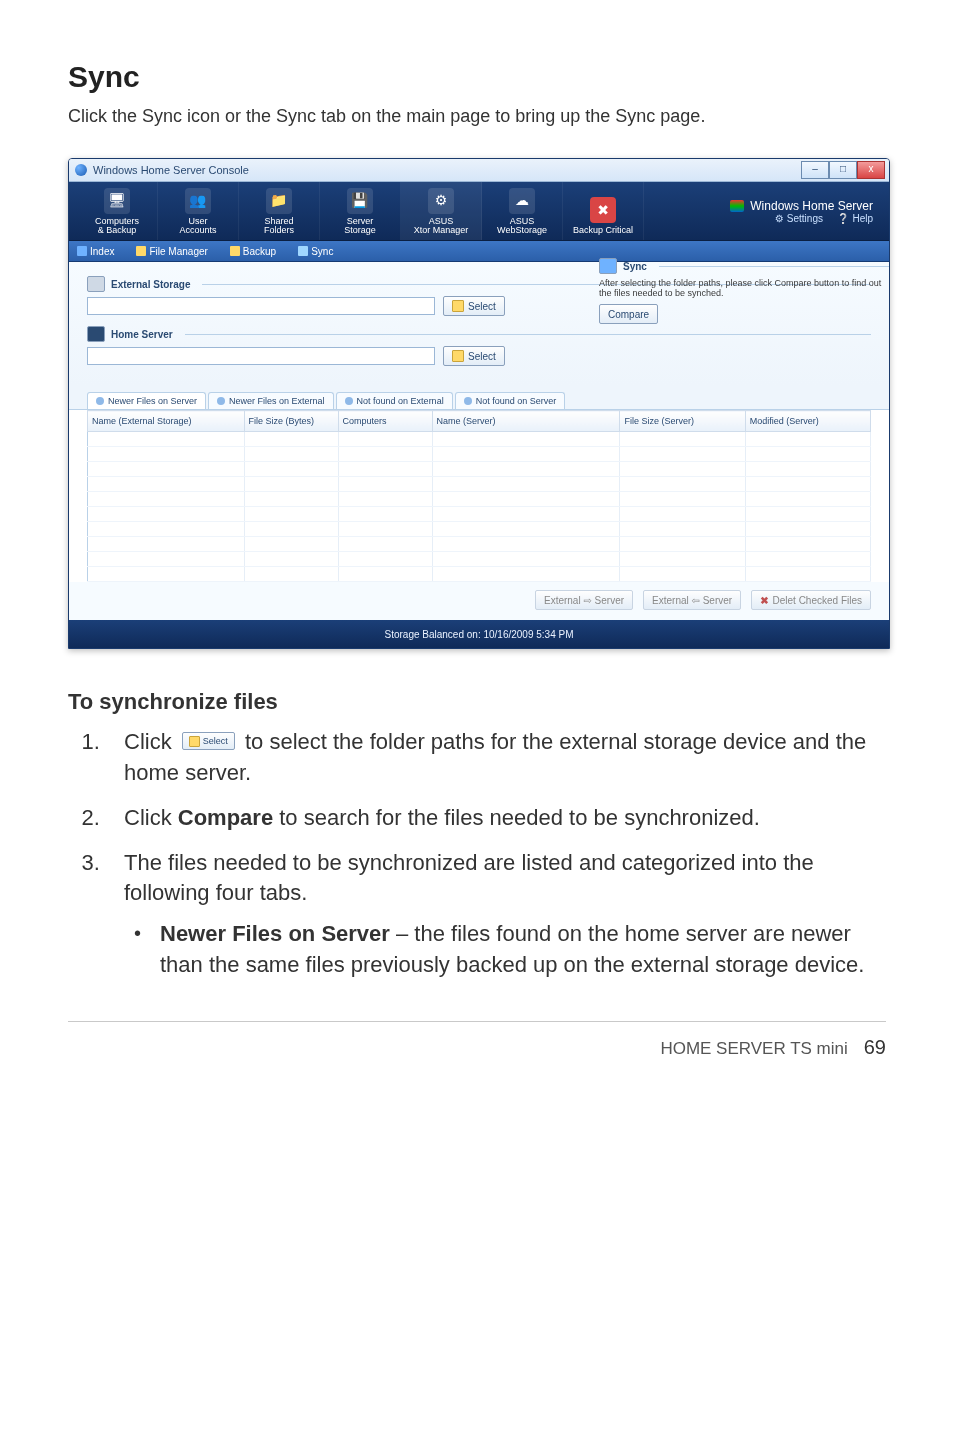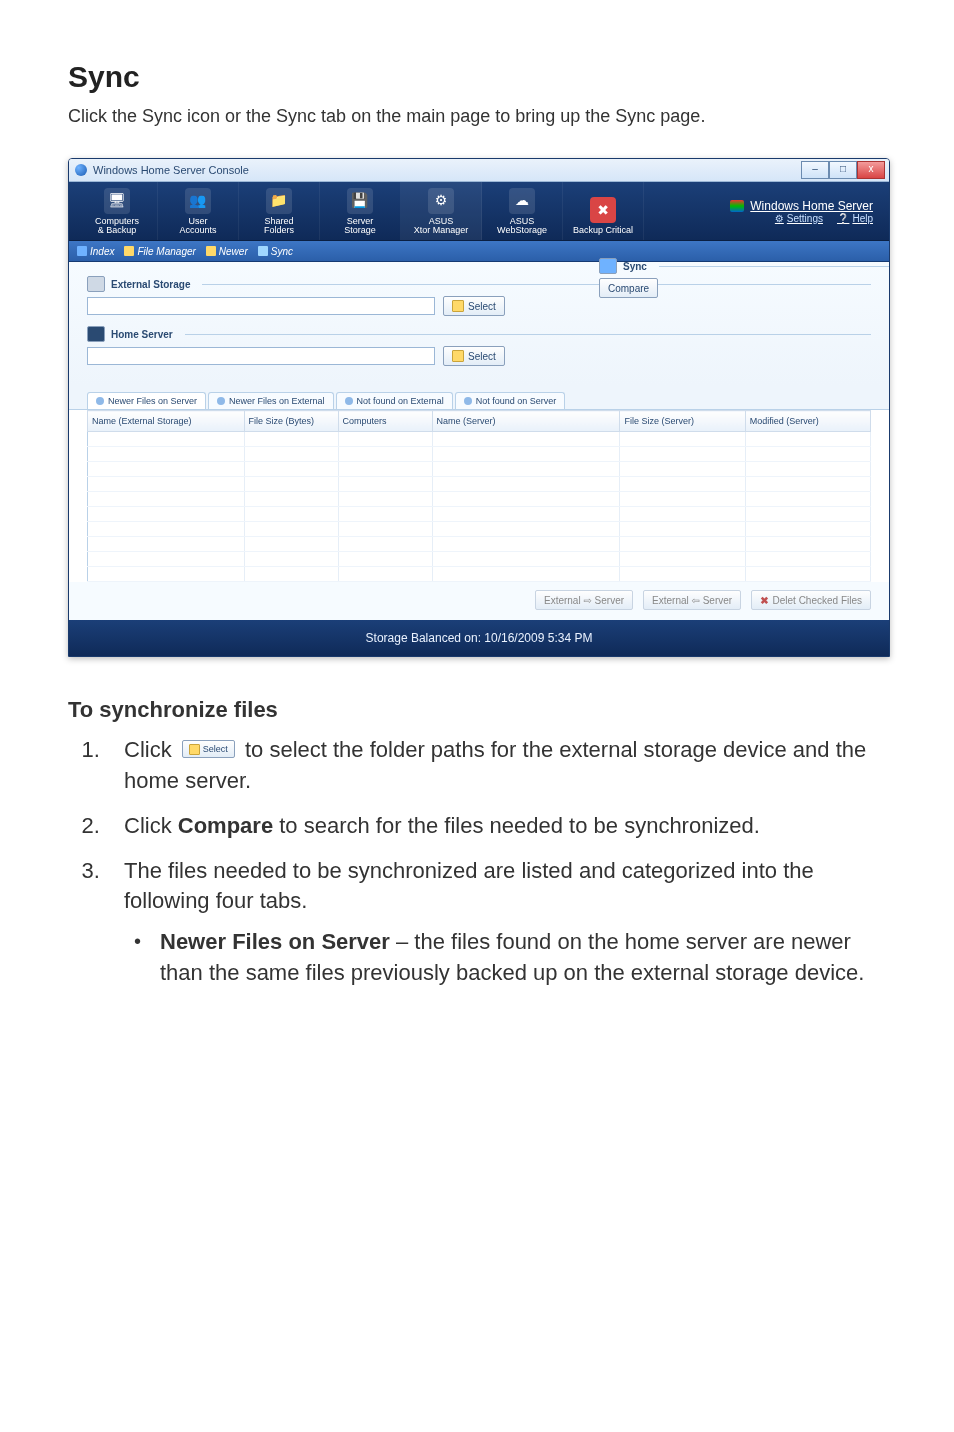--- a/index.html
+++ b/index.html
@@ -103,37 +103,35 @@
     display:flex;align-items:center;justify-content:center;
     font-size:14px;
   }
   .toolbar-right {
     margin-left: auto;
     display: flex;
     flex-direction: column;
     align-items: flex-end;
     justify-content: center;
     padding-right: 8px;
-    text-decoration: underline;
   }
   .brandrow { display:flex; align-items:center; gap:6px; color:#fff; font-size:12px;}
   .brandrow .flag { width:14px;height:12px;background:linear-gradient(#e33,#0b0,#06c);border-radius:2px;}
   .linkrow { display:flex; gap:14px; font-size:10px; color:#c9e0ff;}
   .linkrow .lnk { display:flex; align-items:center; gap:3px;}
   .breadcrumb {
     height: 20px;
     background: linear-gradient(#3d76c5,#2b5fa9);
     display:flex;
     align-items:center;
     color:#fff;
     font-size:10px;
     padding: 0 8px;
-    gap:10px;
+    gap:22px;
     border-bottom:1px solid #153a73;
-    font-style:italic;
   }
   .breadcrumb .bc-item{display:flex;align-items:center;gap:3px;}
   .breadcrumb .bc-icon{width:10px;height:10px;background:#ffd969;border-radius:1px;}
   .breadcrumb .bc-icon.last{background:#a0d7ff;}
   .midpane {
     background: linear-gradient(#f6fbff,#eef5fc);
     padding: 14px 18px 10px 18px;
   }
   .group {
     position: relative;
@@ -228,24 +226,24 @@
   .bottombar {
     display:flex;
     justify-content:flex-end;
     gap:10px;
     padding:8px 18px 10px 18px;
     background:#f6fbff;
   }
   .bottombar .xpbtn{color:#888;border-color:#c8d4e2;}
   .bottombar .xpbtn .x{color:#c05050;font-weight:bold;}
   .statusbar {
-    height:36px;
+    height:28px;
     background: linear-gradient(#1b3f78,#0f2a58);
     color:#eaf2ff;
-    font-size:12px;
+    font-size:10px;
     display:flex;align-items:center;justify-content:center;
   }
 
   
   .sub-h {
     font-size: 22px;
     font-weight: 700;
     margin: 30px 0 12px 0;
   }
   ol.steps {
@@ -384,21 +382,21 @@
       <span class="bc-item">
           <span class="bc-icon" style="background:#6fb2ff"></span>
           <span>Index</span>
         </span>
       <span class="bc-item">
           <span class="bc-icon"></span>
           <span>File Manager</span>
         </span>
       <span class="bc-item">
           <span class="bc-icon"></span>
-          <span>Newer</span>
+          <span>Backup</span>
         </span>
       <span class="bc-item">
           <span class="bc-icon last"></span>
           <span>Sync</span>
         </span>
     </div>
 
     <div class="midpane" style="position:relative">
 
       <div class="group">
@@ -427,20 +425,21 @@
               <span>Select</span>
             </span>
         </div>
       </div>
 
       <div class="syncbox group">
         <div class="legend">
             <span class="drvicon" style="background:#6fb2ff"></span>
             <span>Sync</span>
           </div>
+        <p class="desc">After selecting the folder paths, please click Compare button to find out the files needed to be synched.</p>
         <span class="xpbtn">
             <span>Compare</span>
           </span>
       </div>
 
     </div>
 
     <div class="tabsrow">
       <div class="tab active">
           <span class="dot"></span>
@@ -601,14 +600,18 @@
     <li>
       <span>The files needed to be synchronized are listed and categorized into the following four tabs.</span>
       <ul class="sub">
         <li>
           <b>Newer Files on Server</b><span> – the files found on the home server are newer than the same files previously backed up on the external storage device.</span>
         </li>
       </ul>
     </li>
   </ol>
 
+  <div class="footer-line">
+    <span>HOME SERVER TS mini</span>
+    <span class="pg">69</span>
+  </div>
 
 </div>
 
 </body></html>

